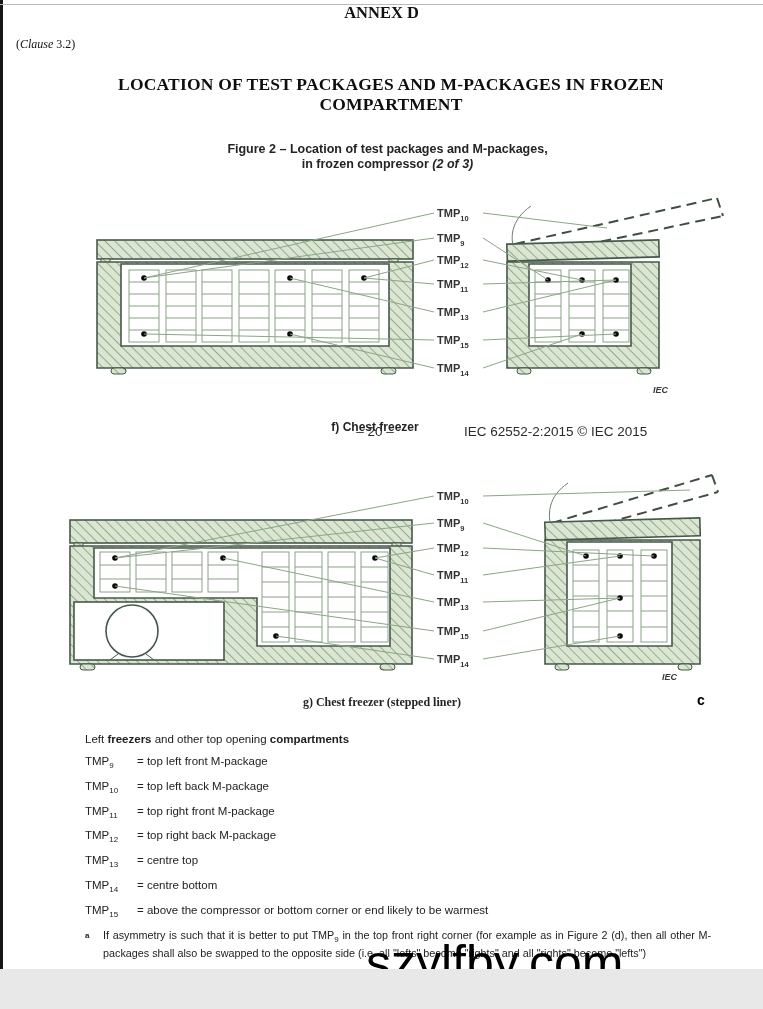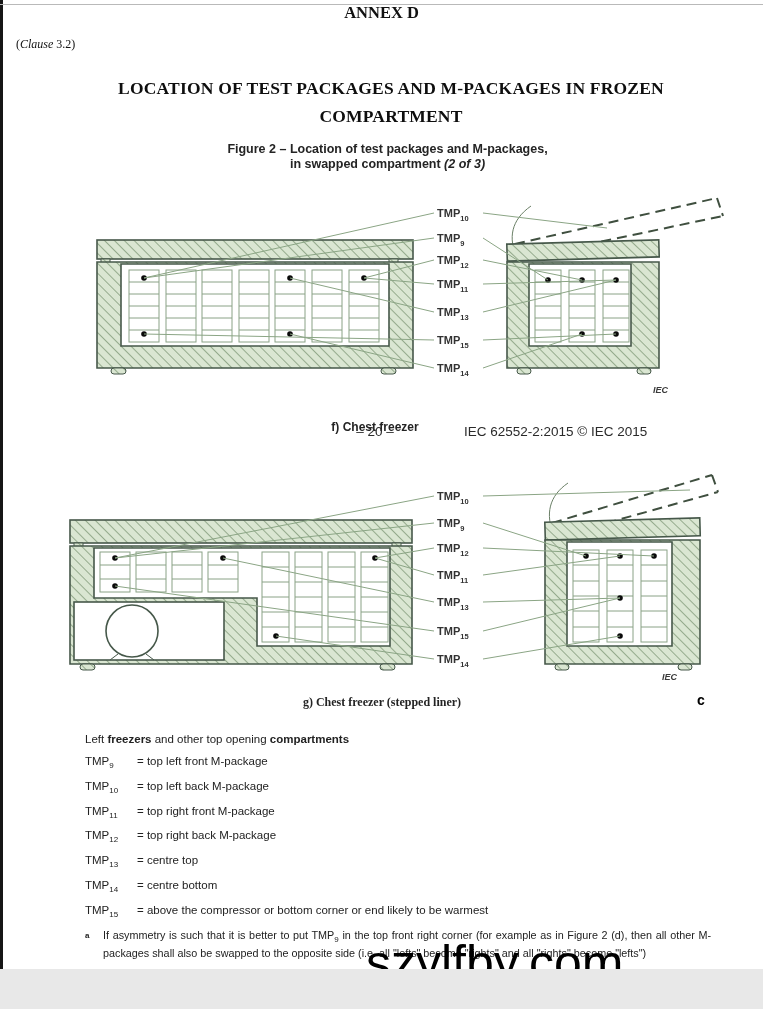--- a/index.html
+++ b/index.html
@@ -11,21 +11,21 @@
   .left-edge { left:0; top:0; width:3px; height:1009px; background:#161616; }
   .top-edge { left:0; top:4px; width:763px; height:1px; background:#b9b9b9; }
 
   .annex-title { top:3px; left:0; width:763px; text-align:center;
     font-family:"Liberation Serif", serif; font-weight:bold; font-size:16.5px; color:#111; }
   .clause-line { top:37px; left:16px; width:763px; 
     font-family:"Liberation Serif", serif; font-size:12px; color:#111; }
   .clause-line .it { font-style:italic; }
   .main-title { top:74px; left:81px; width:620px; text-align:center;
     font-family:"Liberation Serif", serif; font-weight:bold; font-size:17.5px;
-    line-height:28px; color:#0e0e0e; letter-spacing:0.2px; }
+    line-height:20px; color:#0e0e0e; letter-spacing:0.2px; }
   .figure-title { top:142px; left:0; width:775px; text-align:center;
     font-weight:bold; font-size:12.5px; line-height:15px; color:#242424; }
   .figure-title .it { font-style:italic; }
 
   .fig { position:absolute; }
   .fig-caption { font-weight:bold; font-size:12px; color:#242424; text-align:center; }
   .cap-f { top:420px; left:85px; width:580px;text-align:center; }
   .cap-g { top:695px; left:62px; width:640px;font-family:Liberation Serif, serif; }
 
   .page-number { top:424px; left:330px; width:90px; text-align:center; font-size:13.5px; color:#2a2a2a; }
@@ -68,21 +68,21 @@
   <div class="abs top-edge"></div>
 
   <div class="abs annex-title">ANNEX D</div>
 
   <div class="abs clause-line"><span>(</span><span class="it">Clause</span><span> 3.2)</span></div>
 
   <div class="abs main-title">LOCATION OF TEST PACKAGES AND M-PACKAGES IN FROZEN COMPARTMENT</div>
 
   <div class="abs figure-title">
     <div>Figure 2 – Location of test packages and M-packages,</div>
-    <div><span>in swapped compartment </span><span class="it">(2 of 3)</span></div>
+    <div><span>in frozen compressor </span><span class="it">(2 of 3)</span></div>
   </div>
 
   <svg class="fig" style="left:85px; top:192px;" width="640" height="215" viewBox="0 0 640 215">
     <defs>
       <pattern id="h1" width="7" height="7" patternUnits="userSpaceOnUse" patternTransform="rotate(-45)">
         <rect width="7" height="7" fill="#dae6d2"></rect>
         <line x1="0" y1="0" x2="0" y2="7" stroke="#77926f" stroke-width="1.4"></line>
       </pattern>
       <g id="colA">
         <rect x="0" y="0" width="30" height="72" fill="#ffffff" stroke="#8aa286"></rect>

